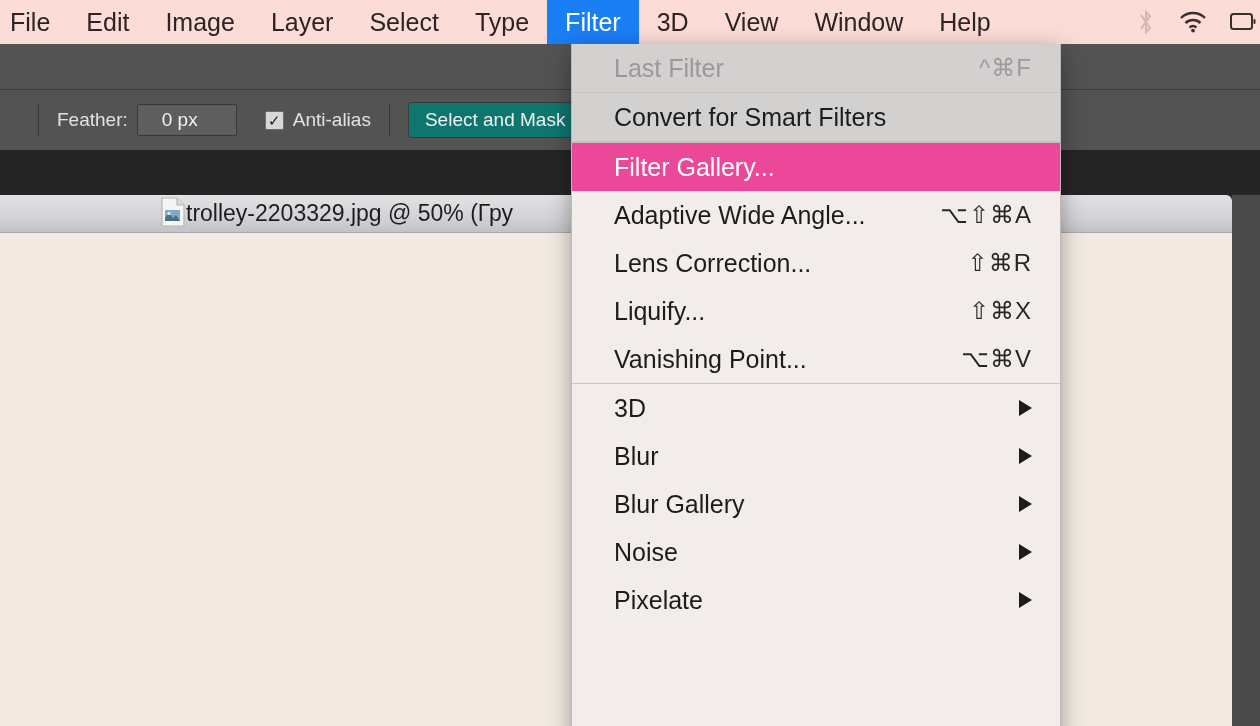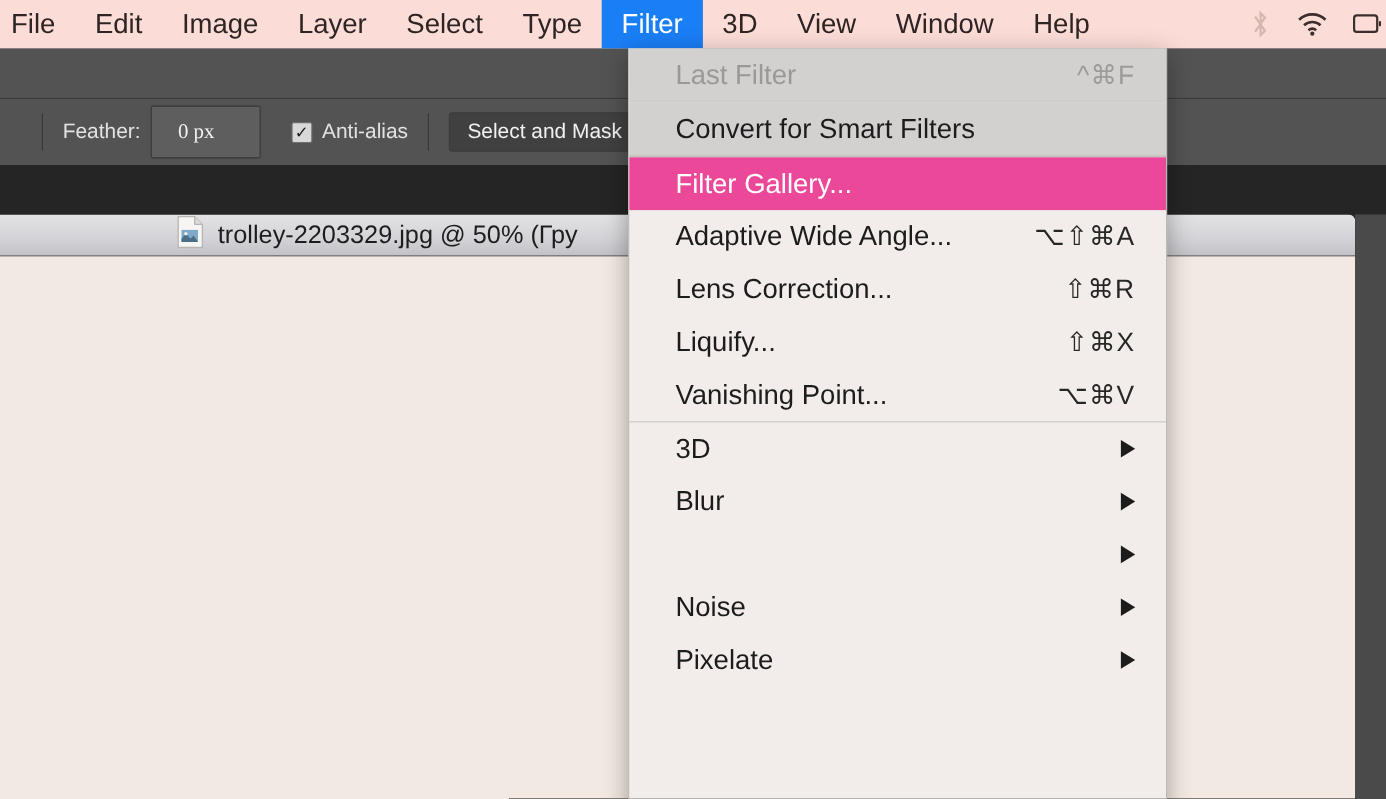--- a/index.html
+++ b/index.html
@@ -45,57 +45,57 @@
     background:#535353;
     display:flex; align-items:center;
     padding-left:20px;
   }
   .ob-sep {
     width:1px; height:34px; background:#383838;
     margin:0 18px;
   }
   .ob-label { font-size:19px; color:#e2e2e2; margin-right:9px; white-space:nowrap; }
   .ob-field {
-    width:100px; height:48px;
+    width:100px; height:32px;
     background:#5e5e5e;
     border:1px solid #373737;
     border-radius:2px;
     color:#f2f2f2; font-size:19px;
-    display:flex; align-items:center; padding-left:24px;font-family:Liberation Serif, serif;
+    display:flex; align-items:center; padding-left:24px;
   }
   .ob-check-wrap { display:flex; align-items:center; gap:9px; }
   .ob-checkbox {
     width:19px; height:19px;
     background:#d8d8d8; border:1px solid #6e6e6e; border-radius:2px;
     display:flex; align-items:center; justify-content:center;
     color:#1b1b1b; font-size:15px; line-height:1;
   }
   .ob-btn {
     height:36px; padding:0 16px;
-    background:#404040;
+    background:#0f766e;
     border:1px solid #3b3b3b; border-radius:3px;
     color:#f0f0f0; font-size:19px;
     display:flex; align-items:center; white-space:nowrap;
   }
 
   .dark-strip {
     position:absolute; left:0; top:150px; width:1260px; height:45px;
     background:#252525;
   }
 
   
   .doc-tabbar {
     position:absolute; left:0; top:195px; width:1232px; height:38px;
     background:linear-gradient(to bottom,#e3e3e6 0%,#d3d3d7 60%,#c3c3c7 100%);
     border-bottom:1px solid #a9a9ad;
     border-top-right-radius:6px;
     display:flex; align-items:center;
     padding-left:160px;
   }
-  .doc-tab { display:flex; align-items:center; gap:12px; }
+  .doc-tab { display:flex; align-items:center; }
   .doc-title {
     font-size:23px; color:#1d1d1d; white-space:nowrap;
   }
   .canvas-area {
     position:absolute; left:0; top:233px; width:1232px; height:493px;
     background:#F2EAE2;
   }
   .canvas-right-gutter {
     position:absolute; left:1232px; top:195px; width:28px; height:531px;
     background:#4a4a4a;
@@ -263,20 +263,21 @@
           <span class="mi-label">3D</span>
           <span class="mi-spacer"></span>
           <span class="submenu-arrow"></span>
         </div>
         <div class="menu-row">
           <span class="mi-label">Blur</span>
           <span class="mi-spacer"></span>
           <span class="submenu-arrow"></span>
         </div>
         <div class="menu-row">
+          <span class="mi-label">Blur Gallery</span>
           <span class="mi-spacer"></span>
           <span class="submenu-arrow"></span>
         </div>
         <div class="menu-row">
           <span class="mi-label">Noise</span>
           <span class="mi-spacer"></span>
           <span class="submenu-arrow"></span>
         </div>
         <div class="menu-row">
           <span class="mi-label">Pixelate</span>

